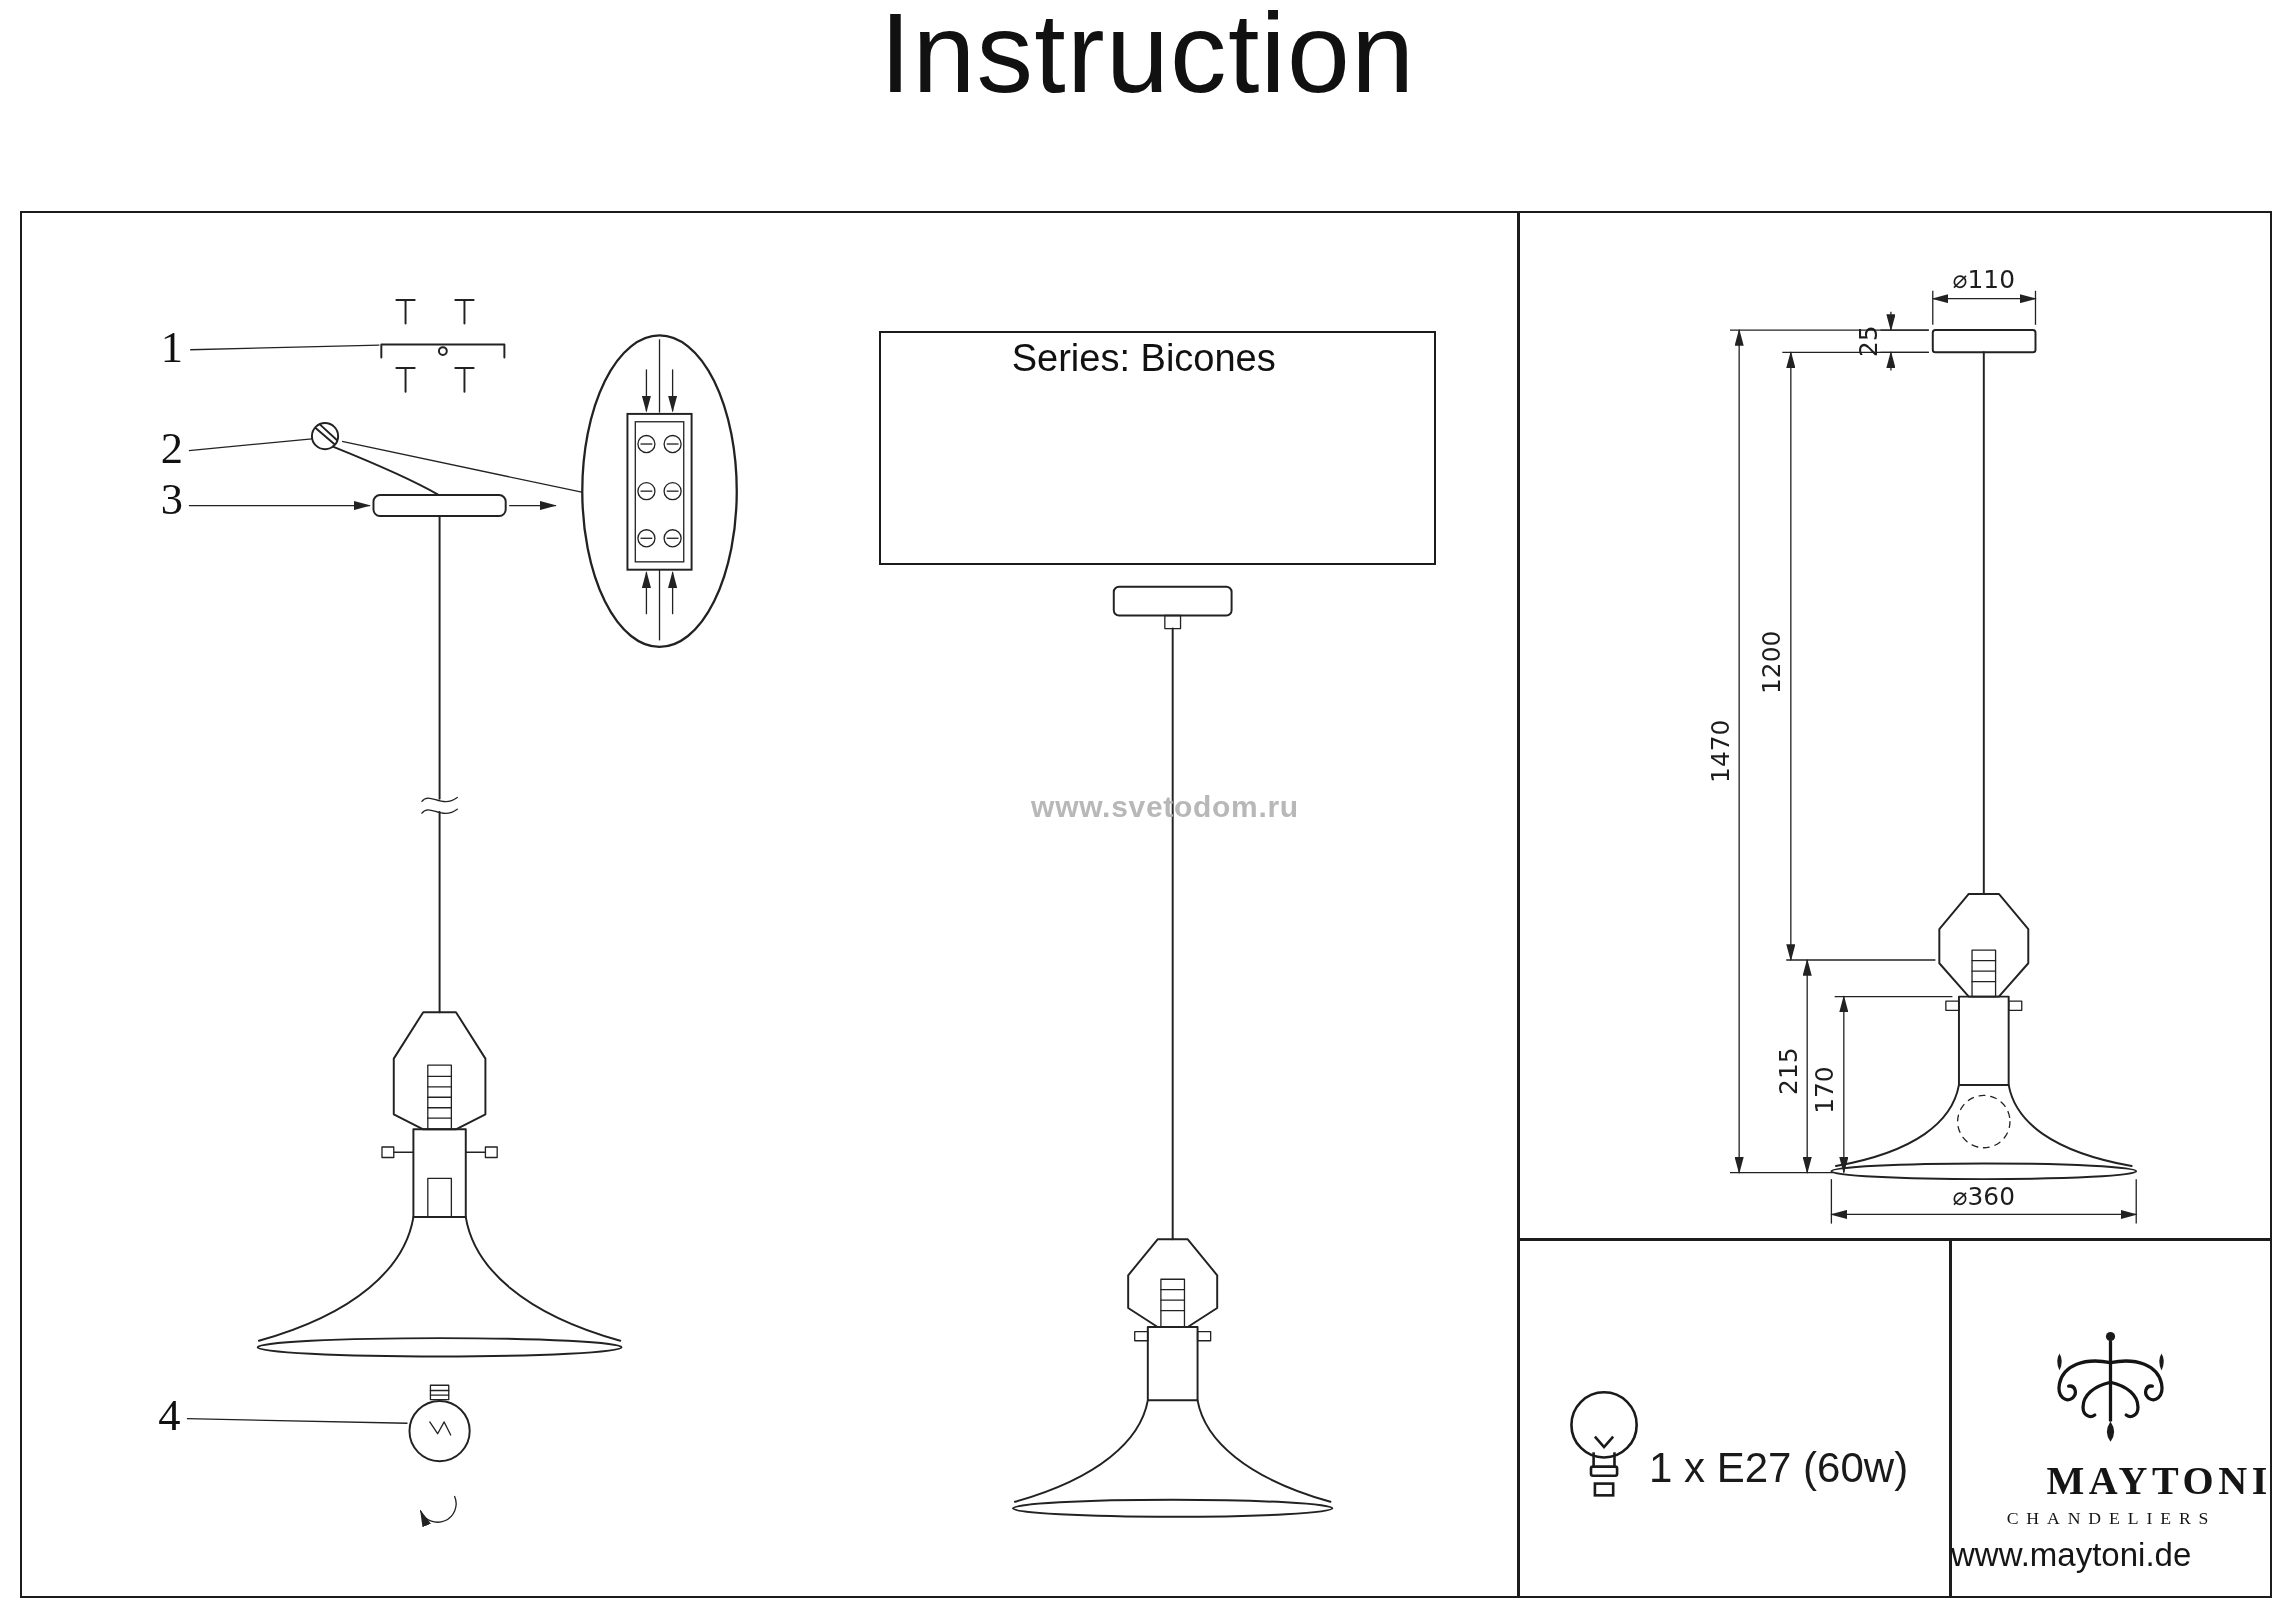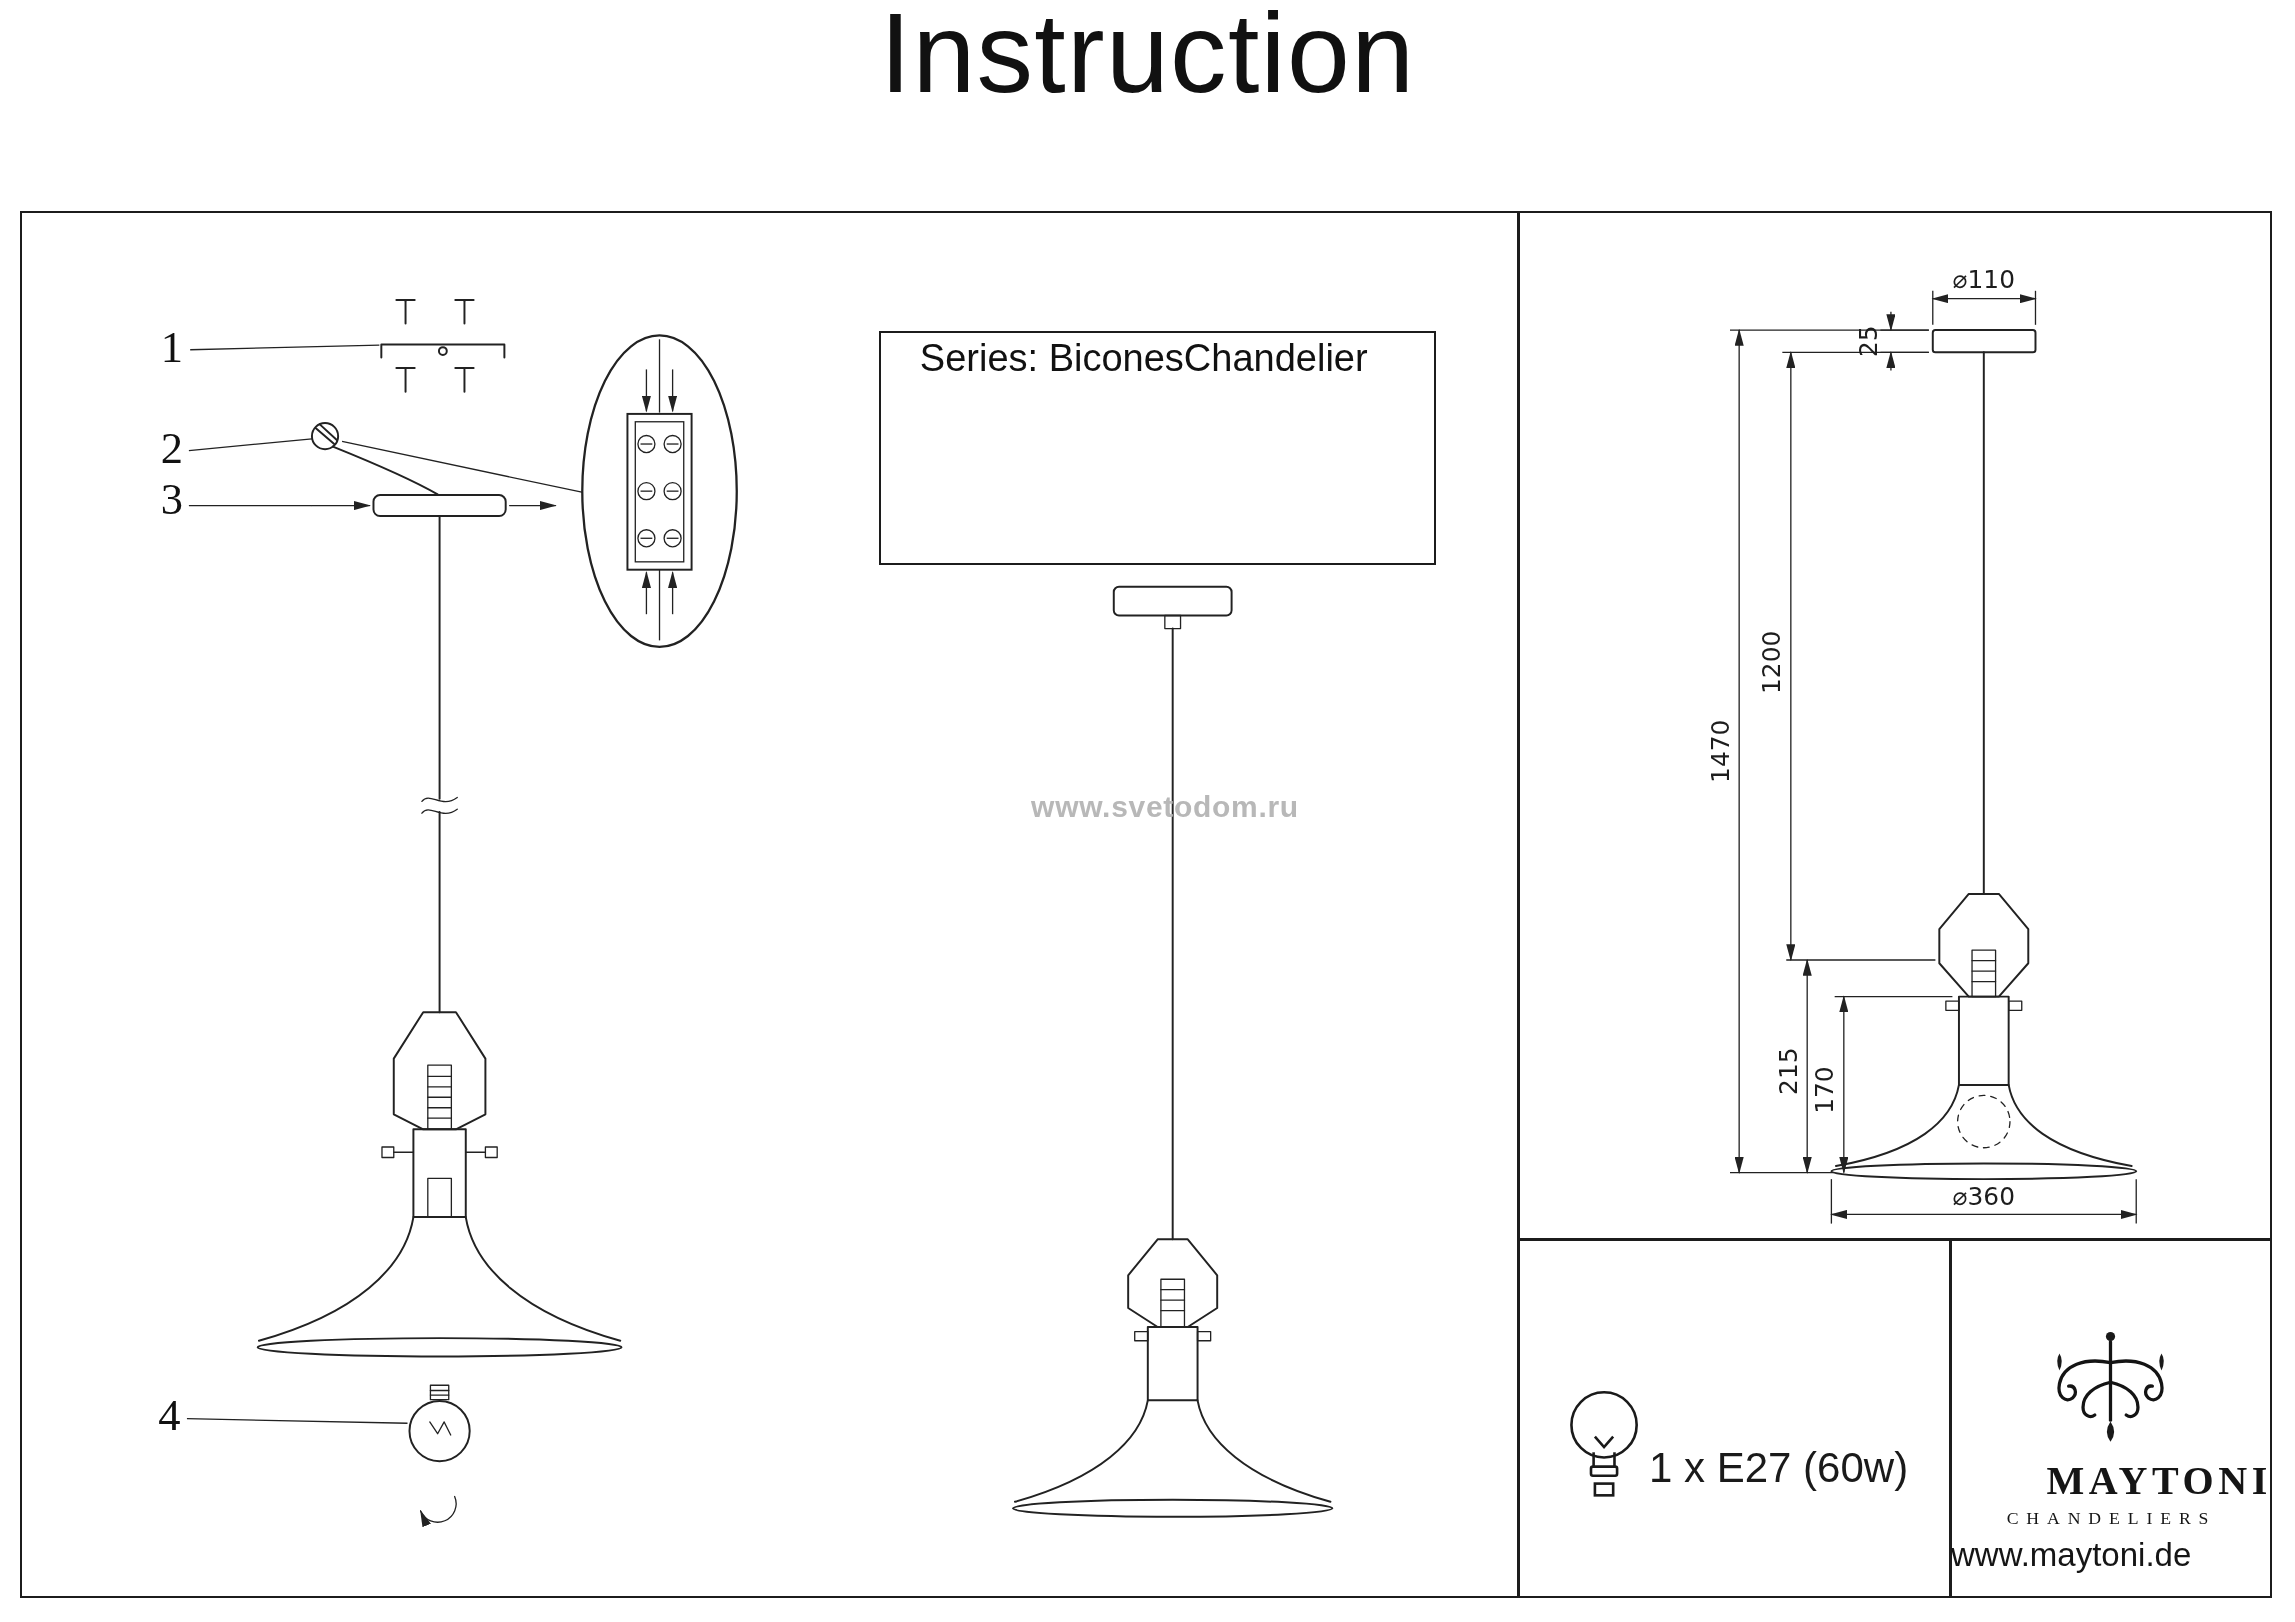--- a/index.html
+++ b/index.html
@@ -248,21 +248,20 @@
     <text class="dim" transform="translate(546,199) rotate(-90)" text-anchor="middle">25</text>
     <text class="dim" transform="translate(320,826) rotate(-90)" text-anchor="middle">1470</text>
     <text class="dim" transform="translate(399,690) rotate(-90)" text-anchor="middle">1200</text>
     <text class="dim" transform="translate(424,1315) rotate(-90)" text-anchor="middle">215</text>
     <text class="dim" transform="translate(480,1344) rotate(-90)" text-anchor="middle">170</text>
     <text class="dim" x="710" y="1520" text-anchor="middle">⌀360</text>
   </svg>
 
   <div class="infobox">
     <div>Series: Bicones</div>
-    <div>Chandelier</div>
   </div>
 
   <div class="watermark">www.svetodom.ru</div>
 
   <svg class="svg-bulbicon" width="98" height="137" viewBox="0 0 150 210">
     <g class="thick">
       <circle cx="72" cy="78" r="50"></circle>
       <path d="M58,96 L72,112 L86,96"></path>
       <line x1="56" y1="120" x2="56" y2="142"></line>
       <line x1="88" y1="120" x2="88" y2="142"></line>

